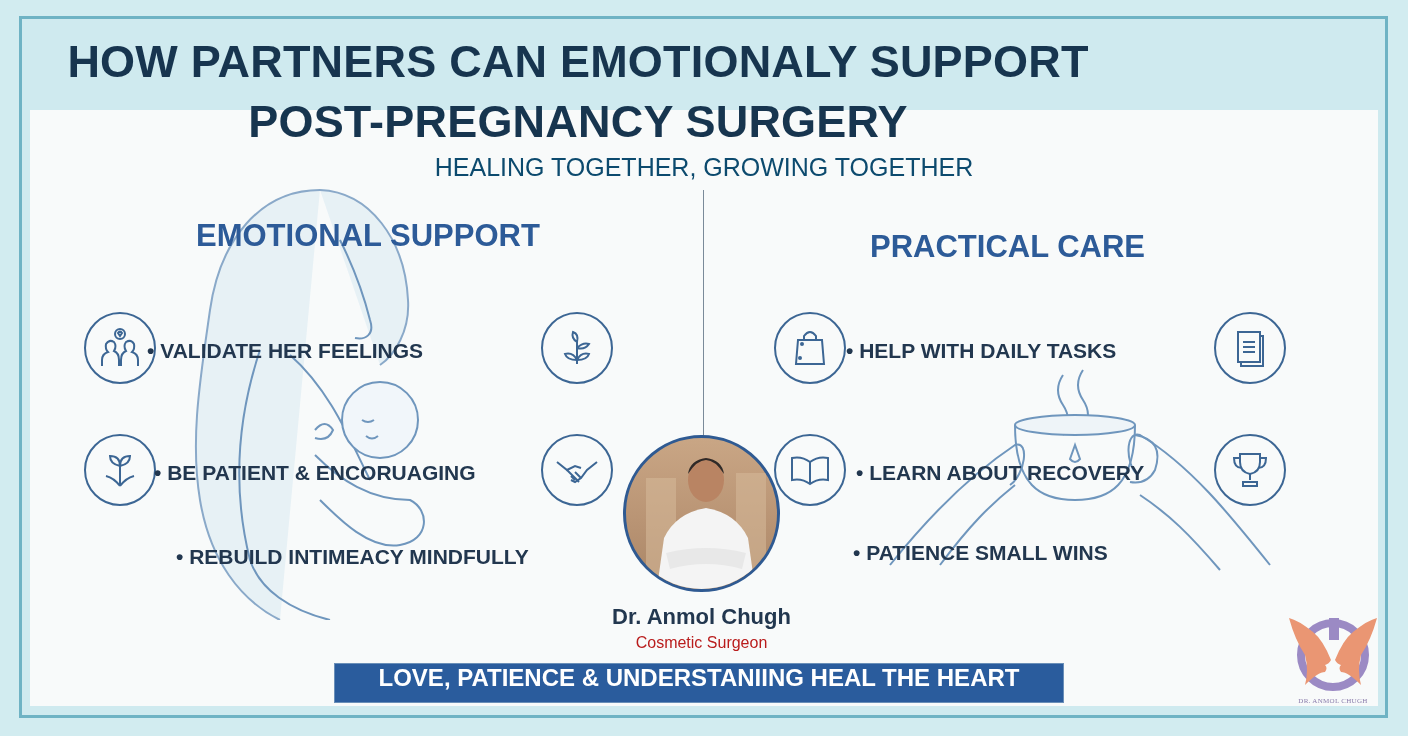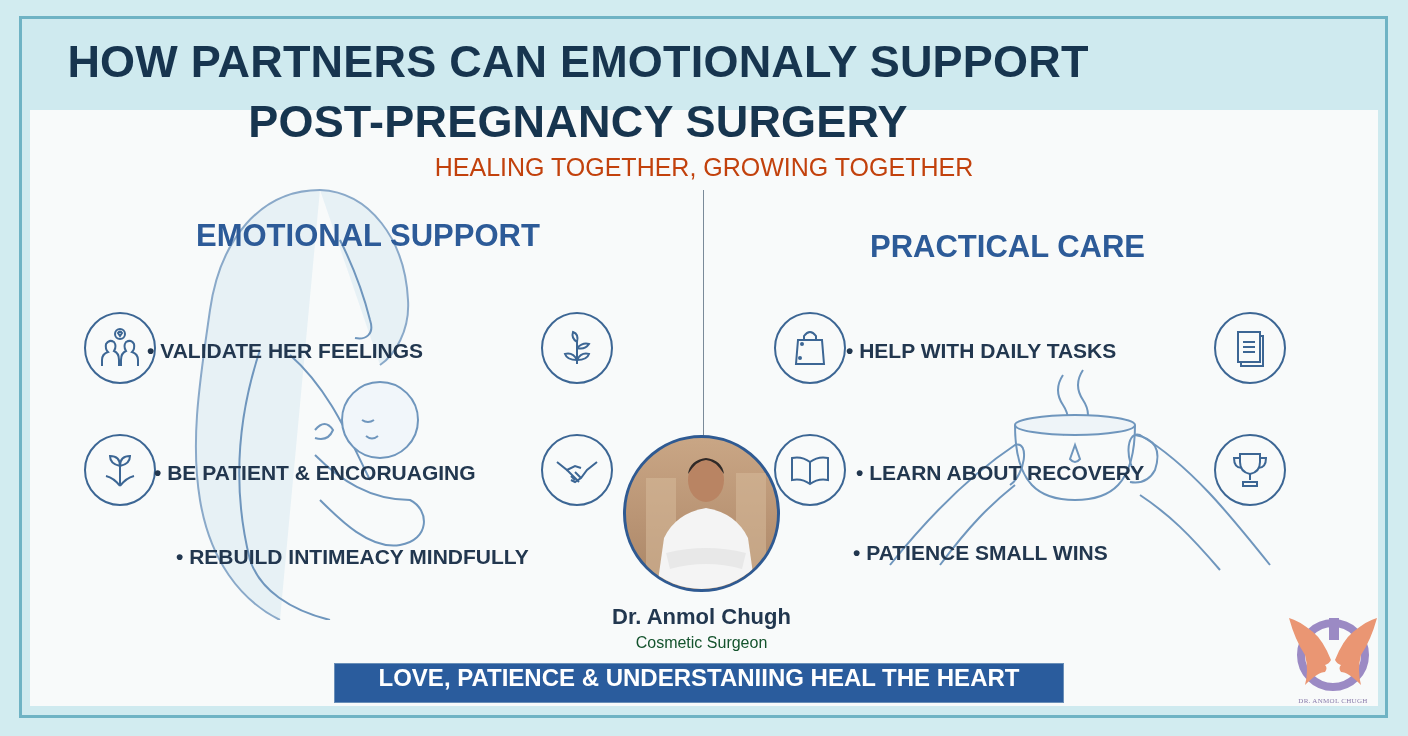--- a/index.html
+++ b/index.html
@@ -19,21 +19,21 @@
     background: #f8fafa;
   }
   .title-line {
     position: absolute; left: 0; width: 1156px; text-align: center;
     font-weight: 700; color: #17354f; letter-spacing: 0.2px;
   }
   .title1 { top: 36px; font-size: 45px; }
   .title2 { top: 96px; font-size: 45px; }
   .subtitle {
     position: absolute; top: 153px; left: 0; width: 1408px; text-align: center;
-    font-size: 25px; color: #c2410c;
+    font-size: 25px; color: #0c4a6e;
   }
   .divider {
     position: absolute; left: 703px; top: 190px; width: 1px; height: 248px; background: #7a8a99;
   }
   .section-head {
     position: absolute; font-size: 31px; font-weight: 700; color: #2d5b98;
   }
   .head-left { left: 196px; top: 218px; }
   .head-right { left: 870px; top: 229px; }
   .icon-circle {
@@ -50,21 +50,21 @@
     position: absolute; left: 623px; top: 435px; width: 157px; height: 157px;
     border-radius: 50%; border: 3px solid #2f5a92; overflow: hidden;
     background: linear-gradient(180deg, #c9a685 0%, #b99474 55%, #a98566 100%);
   }
   .doc-name {
     position: absolute; left: 580px; top: 604px; width: 243px; text-align: center;
     font-size: 22px; font-weight: 700; color: #22374f;
   }
   .doc-role {
     position: absolute; left: 580px; top: 634px; width: 243px; text-align: center;
-    font-size: 16px; color: #14532d;
+    font-size: 16px; color: #b91c1c;
   }
   .banner {
     position: absolute; left: 334px; top: 663px; width: 730px; height: 40px;
     background: #2a5c9d; border: 1px solid #6a8fb8;
     color: #ffffff; font-size: 24px; font-weight: 700;
     display: flex; align-items: flex-start; justify-content: center;
   }
   .logo { position: absolute; left: 1283px; top: 610px; width: 100px; height: 100px; }
   .logo-text {
     position: absolute; left: 1283px; top: 697px; width: 100px; text-align: center;

